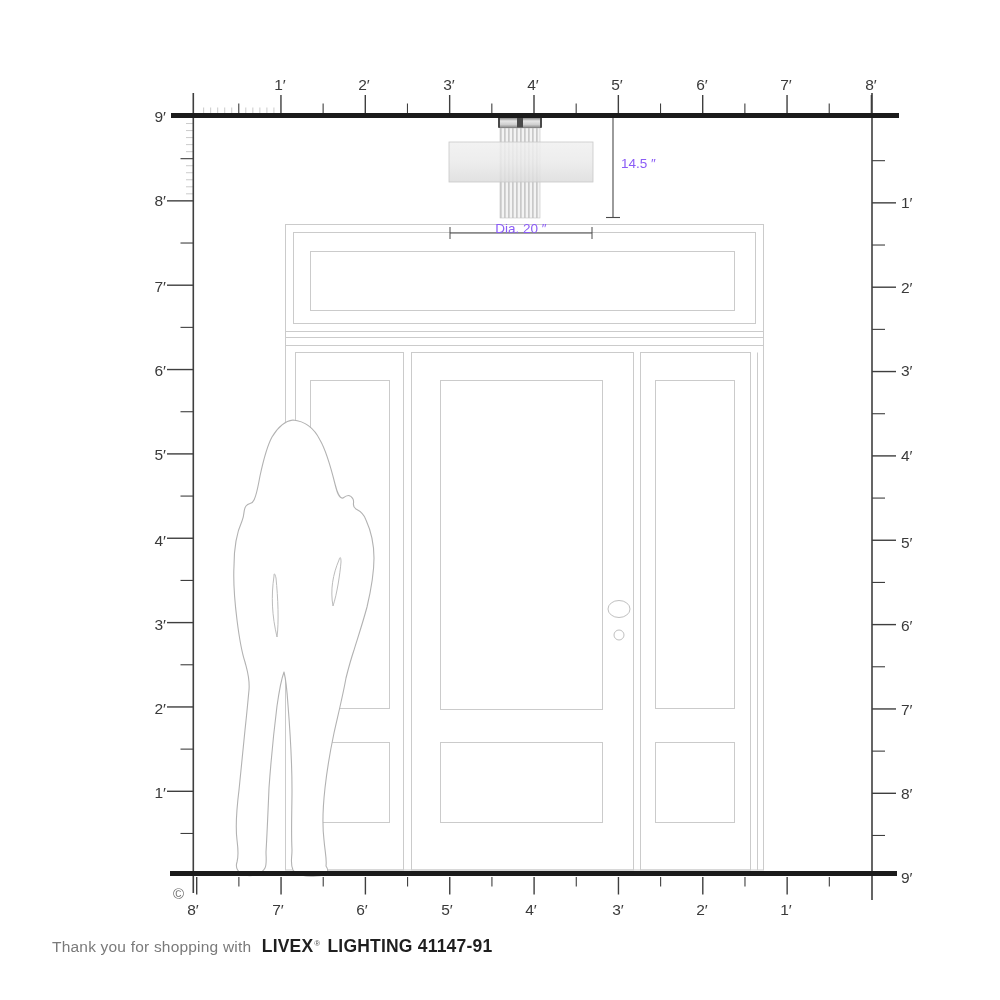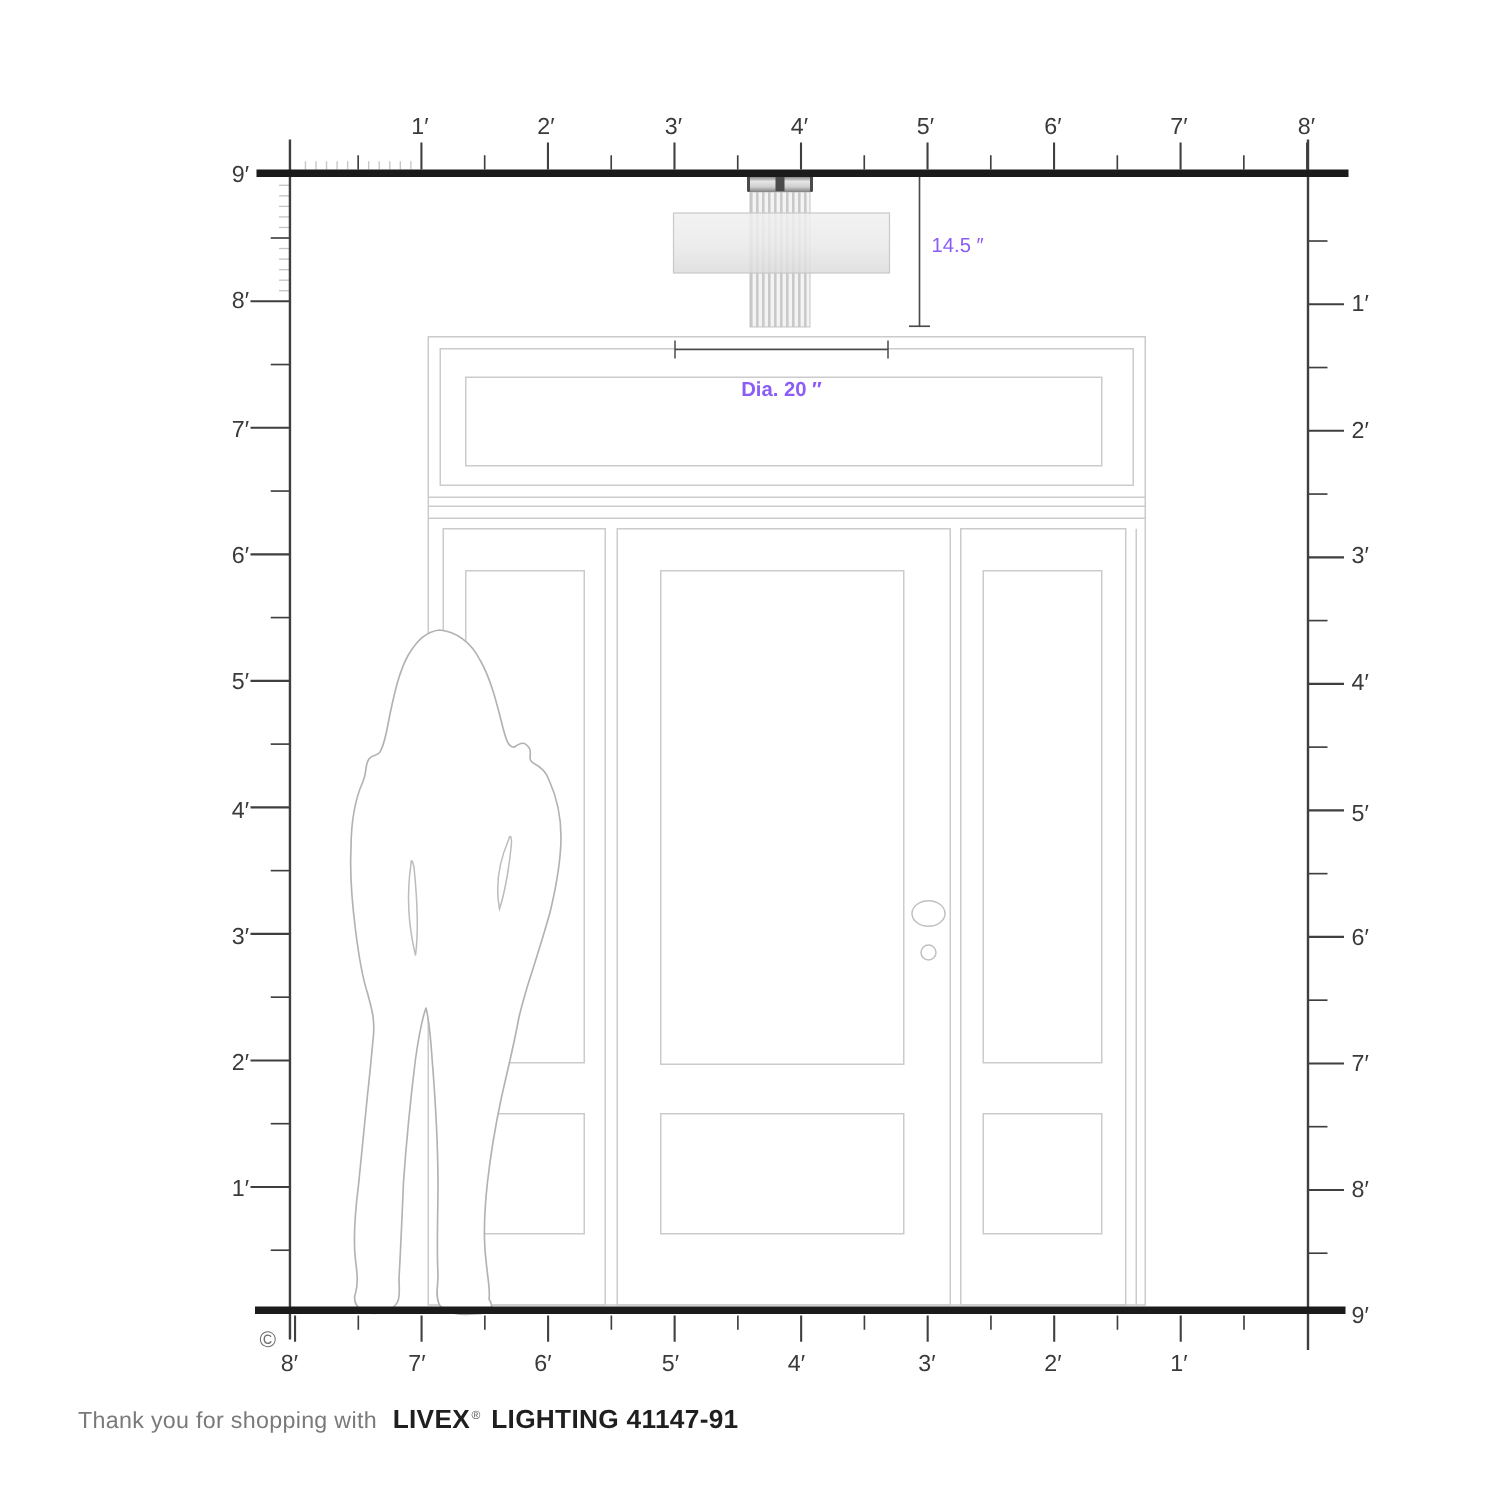--- a/index.html
+++ b/index.html
@@ -233,21 +233,21 @@
   <span class="lbl ctr" style="left:178px;top:901px;">8′</span>
   <span class="lbl ctr" style="left:263px;top:901px;">7′</span>
   <span class="lbl ctr" style="left:347px;top:901px;">6′</span>
   <span class="lbl ctr" style="left:432px;top:901px;">5′</span>
   <span class="lbl ctr" style="left:516px;top:901px;">4′</span>
   <span class="lbl ctr" style="left:603px;top:901px;">3′</span>
   <span class="lbl ctr" style="left:687px;top:901px;">2′</span>
   <span class="lbl ctr" style="left:771px;top:901px;">1′</span>
 
   <span class="dim" style="left:621px;top:156px;">14.5 ″</span>
-  <span class="dim ctr" style="left:471px;top:252px;font-weight:bold;">Dia. 20 ″</span>
+  <span class="dim ctr" style="left:471px;top:221px;">Dia. 20 ″</span>
 
   <span class="copyright" style="left:173px;top:885px;">©</span>
 
   <div class="footer">
     <span>Thank you for shopping with</span>
     <span class="brand">LIVEX</span><sup>®</sup><span class="brand">LIGHTING 41147-91</span>
   </div>
 
 </div>
 

